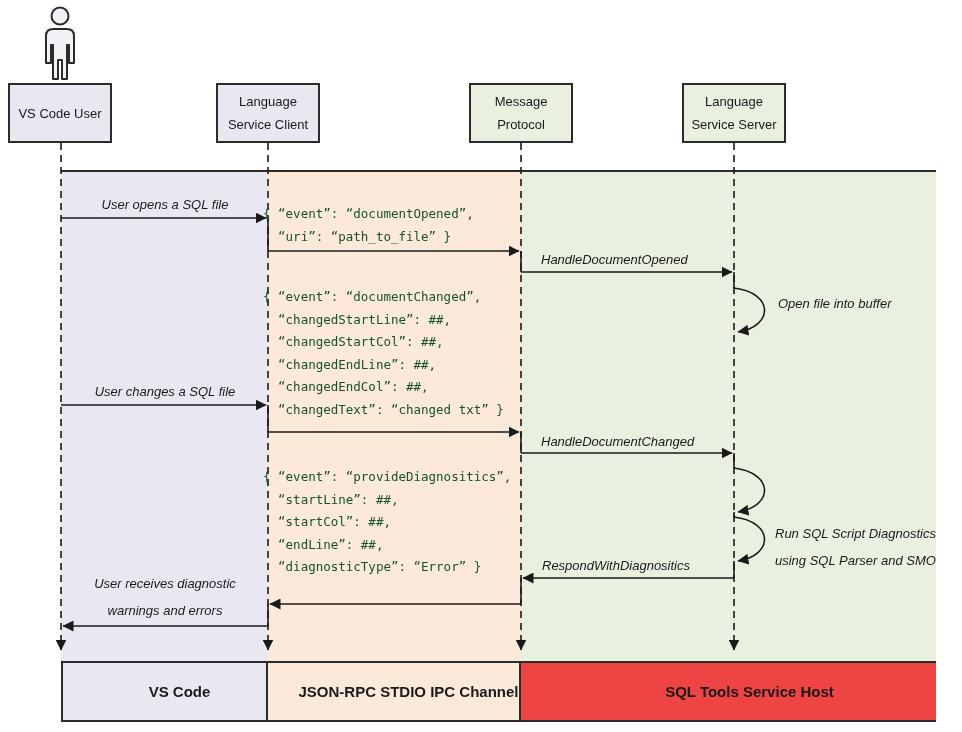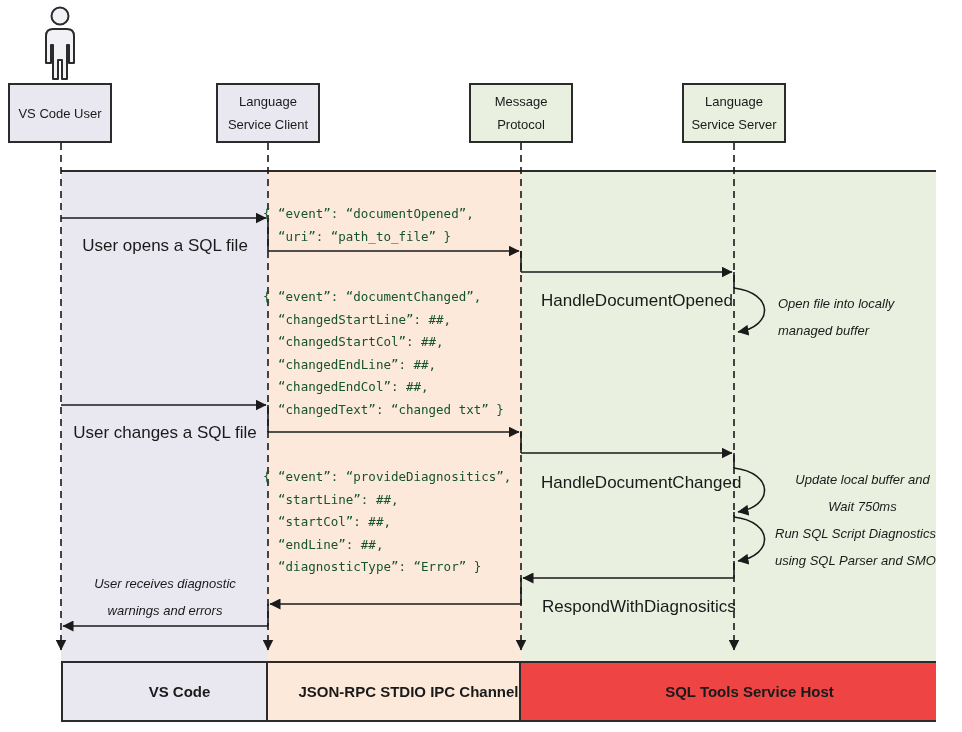--- a/index.html
+++ b/index.html
@@ -21,21 +21,21 @@
   
   .bbox{
     position:absolute;top:661px;height:61px;box-sizing:border-box;
     border:2px solid #2b2b2b;display:flex;align-items:center;justify-content:center;
     font-size:15px;font-weight:bold;z-index:2;padding-left:30px;
   }
   
   #overlay{position:absolute;left:0;top:0;z-index:3;pointer-events:none;}
   
   .lbl{
-    position:absolute;font-size:17px;white-space:nowrap;z-index:4;margin-top:39px;
+    position:absolute;font-size:13px;font-style:italic;white-space:nowrap;z-index:4;
   }
   .lbl.center{text-align:center;white-space:normal;}
   .note{position:absolute;font-size:13px;font-style:italic;line-height:27px;white-space:nowrap;z-index:4;}
   .note.center{text-align:center;}
   .json{
     position:absolute;font-family:"DejaVu Sans Mono",monospace;font-size:12.5px;
     z-index:4;color:#14532d;
   }
   .json div{white-space:pre;}
   .json.lh23 div{line-height:23px;}
@@ -130,26 +130,21 @@
   <div class="lbl" style="left:541px;top:252px;">HandleDocumentOpened</div>
   <div class="lbl center" style="left:66px;top:384px;width:198px;">User changes a SQL file</div>
   <div class="lbl" style="left:541px;top:434px;">HandleDocumentChanged</div>
   <div class="lbl" style="left:542px;top:558px;">RespondWithDiagnositics</div>
   <div class="note center" style="left:70px;top:570px;width:190px;">
     <div>User receives diagnostic</div>
     <div>warnings and errors</div>
   </div>
 
   <div class="note" style="left:778px;top:290px;">
-    <div>Open file into locally</div>
-    <div>managed buffer</div>
-  </div>
-  <div class="note center" style="left:765px;top:466px;width:195px;">
-    <div>Update local buffer and</div>
-    <div>Wait 750ms</div>
+    <div>Open file into buffer</div>
   </div>
   <div class="note" style="left:775px;top:520px;">
     <div>Run SQL Script Diagnostics</div>
     <div>using SQL Parser and SMO</div>
   </div>
 
   <div class="json lh23" style="left:263px;top:202px;">
     <div>{ “event”: “documentOpened”,</div>
     <div>  “uri”: “path_to_file” }</div>
   </div>

